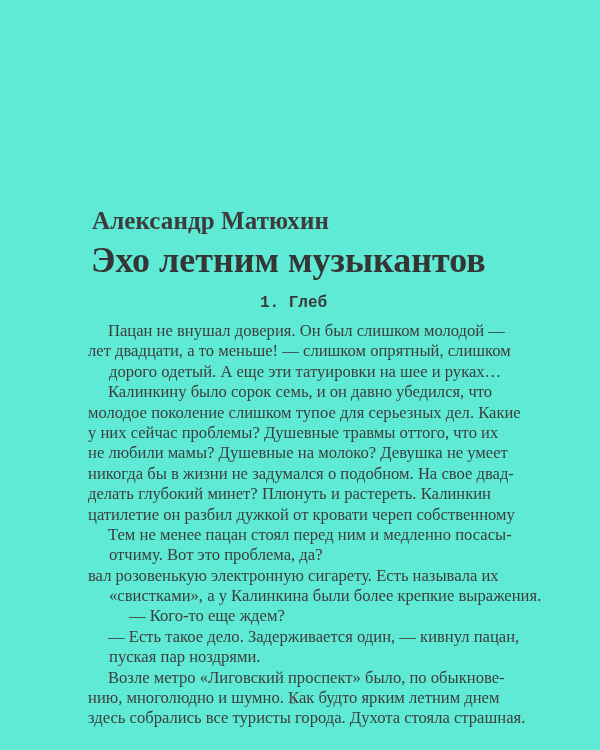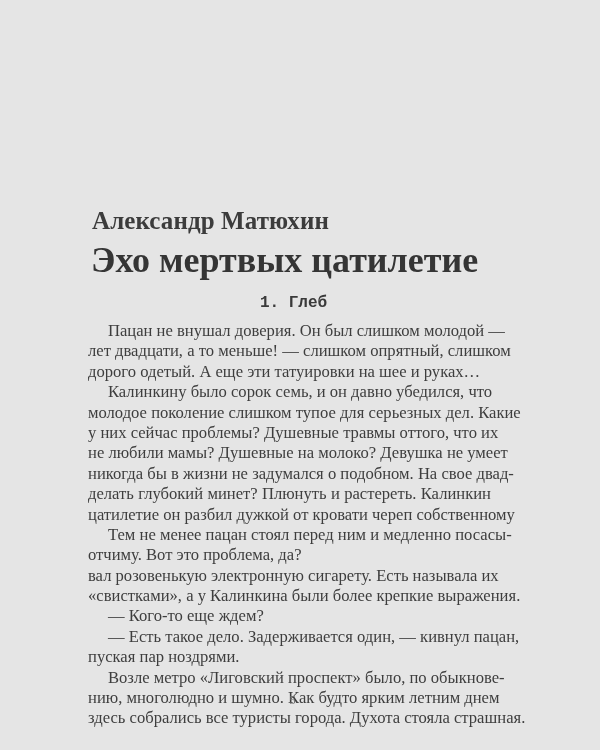--- a/index.html
+++ b/index.html
@@ -12,21 +12,21 @@
       height: 750px;
       position: relative;
       overflow: hidden;
       font-family: "Liberation Serif", "DejaVu Serif", serif;
       color: #3a3a3a;
     }
     .page {
       position: absolute;
       left: 0; top: 0;
       width: 600px; height: 750px;
-      background: #e5e5e5;
+      background: #5eead4;
     }
     .author {
       position: absolute;
       left: 92px;
       top: 207px;
       font-size: 25px;
       font-weight: bold;
       color: #3c3c3c;
       letter-spacing: 0.1px;
       white-space: nowrap;
@@ -65,37 +65,38 @@
       height: 20.4px;
       white-space: nowrap;
       text-align: justify;
       text-align-last: justify;
     }
     .line.indent {
       padding-left: 20px;
     }
     .line.last {
       text-align-last: left;
+      margin-left: 21px;
     }
     .page-number {
       position: absolute;
       left: 0;
       width: 585px;
       top: 692px;
       text-align: center;
       font-size: 13px;
       color: #707070;
     }
   </style>
 </head>
 <body>
 
 <div class="page">
   <div class="author">Александр Матюхин</div>
-  <div class="title">Эхо мертвых цатилетие</div>
+  <div class="title">Эхо летним музыкантов</div>
   <div class="chapter">1. Глеб</div>
 
   <div class="body-text" id="body-text">
       <span class="line indent">Пацан не внушал доверия. Он был слишком молодой —</span>
       <span class="line">лет двадцати, а то меньше! — слишком опрятный, слишком</span>
       <span class="line last">дорого одетый. А еще эти татуировки на шее и руках…</span>
       <span class="line indent">Калинкину было сорок семь, и он давно убедился, что</span>
       <span class="line">молодое поколение слишком тупое для серьезных дел. Какие</span>
       <span class="line">у них сейчас проблемы? Душевные травмы оттого, что их</span>
       <span class="line">не любили мамы? Душевные на молоко? Девушка не умеет</span>

